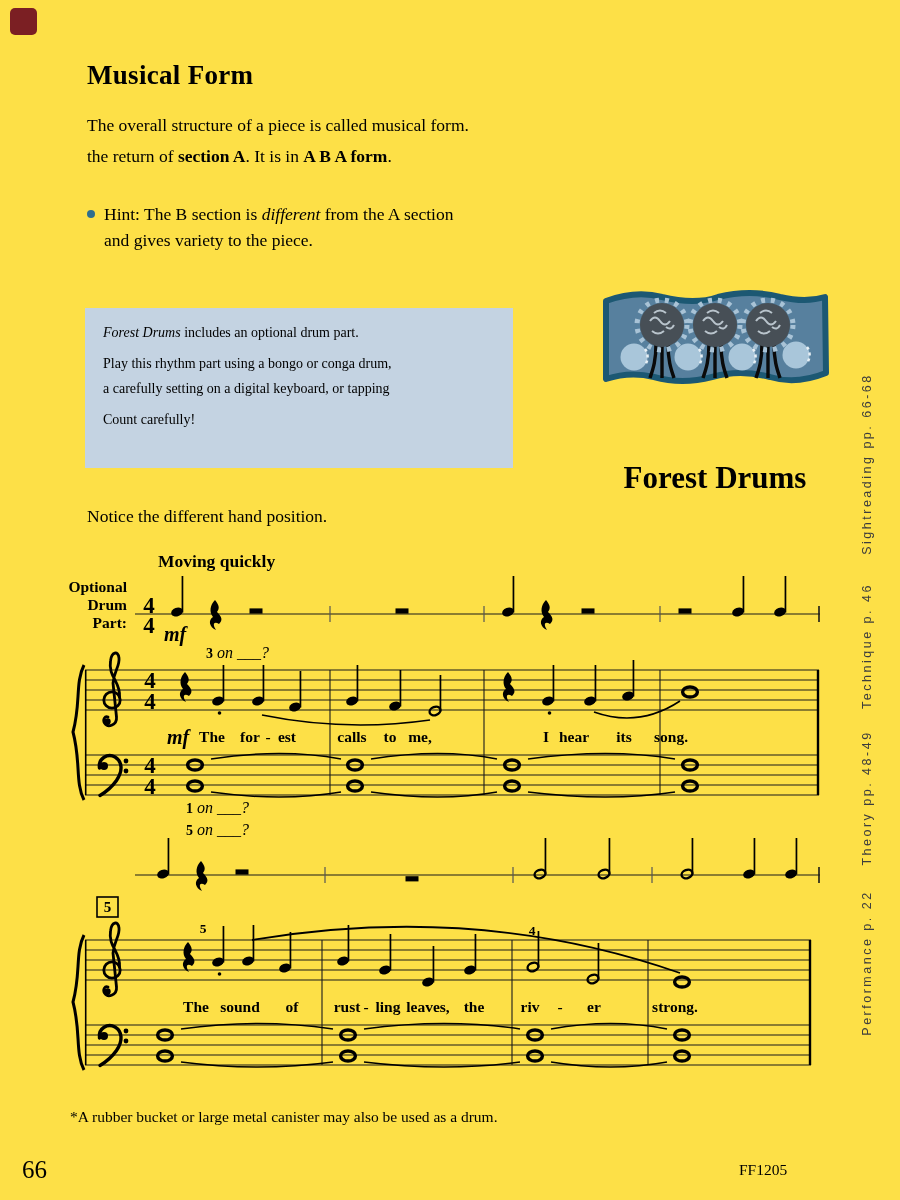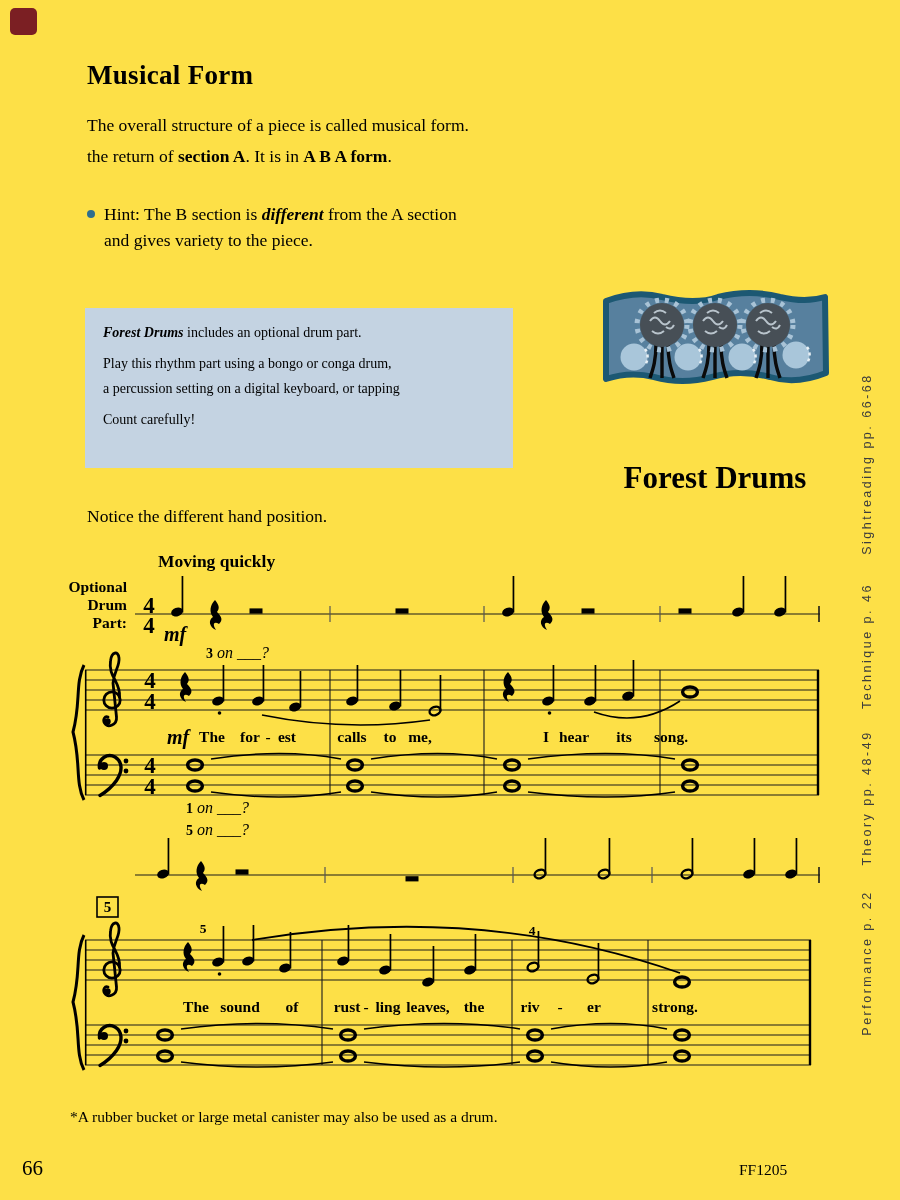--- a/index.html
+++ b/index.html
@@ -10,35 +10,35 @@
   .corner-marker { left:10px; top:8px; width:27px; height:27px; border-radius:5px; background:#7b1f23; }
 
   .heading { left:87px; top:60px; font-size:27px; font-weight:bold; letter-spacing:0.3px; }
   .body-text { font-size:17.5px; line-height:26px; }
   .para1 { left:87px; top:112px; }
   .para2 { left:87px; top:143px; }
   .bullet-wrap { left:87px; top:201px; }
   .bullet-dot { position:absolute; left:0px; top:9px; width:8px; height:8px; border-radius:50%; background:#2e6e8e; }
   .bullet-lines { margin-left:17px; }
   b.run { font-weight:bold; }
-  i.run { font-style:italic;font-weight:bold; }
+  i.run { font-style:italic; }
 
   .info-box { left:85px; top:308px; width:428px; height:160px; background:#c4d3e2; }
   .ib-inner { padding:12px 16px 0 18px; font-size:14px; line-height:25px; }
   .ib-gap { height:6px; }
 
   .illustration { left:600px; top:285px; width:232px; height:110px; }
 
   .piece-title { left:598px; top:460px; width:234px; text-align:center;
                  font-size:31px; font-weight:bold; }
 
   .notice { left:87px; top:506px; font-size:17.5px; }
 
   .footnote { left:70px; top:1108px; font-size:15.5px; }
-  .page-number { left:22px; top:1156px; font-size:21px; }
+  .page-number { left:22px; top:1156px; font-size:25px; }
   .catalog { left:739px; top:1161px; font-size:15.5px; }
 
   .side-label { position:absolute; width:220px; text-align:center;
                 font-family:"Liberation Sans", sans-serif; font-size:12.5px;
                 letter-spacing:2.5px; color:#3d3d3d; transform:rotate(-90deg); }
 
   .notation { left:0; top:0; width:900px; height:1200px; pointer-events:none; }
   svg text { font-family:"Liberation Serif", serif; fill:#000; }
   .ts   { font-size:23px; font-weight:bold; text-anchor:middle; }
   .lyr  { font-size:15.5px; font-weight:bold; text-anchor:middle; }
@@ -71,21 +71,21 @@
       <div><span class="run">Hint: The B section is </span><i class="run">different</i><span class="run"> from the A section</span></div>
       <div>and gives variety to the piece.</div>
     </div>
   </div>
 
   <div class="abs info-box">
     <div class="ib-inner">
       <div><i class="run">Forest Drums</i><span class="run"> includes an optional drum part.</span></div>
       <div class="ib-gap"></div>
       <div>Play this rhythm part using a bongo or conga drum,</div>
-      <div>a percussion setting on a digital keyboard, or tapping</div>
+      <div>a carefully setting on a digital keyboard, or tapping</div>
       <div class="ib-gap"></div>
       <div>Count carefully!</div>
     </div>
   </div>
 
   <div class="abs illustration">
     <svg width="232" height="110" viewBox="0 0 232 110">
       <path d="M6,16 Q36,5 62,12 Q95,20 118,12 Q150,4 180,12 Q206,18 225,12 L226,88 Q196,100 170,92 Q140,84 112,92 Q82,100 54,92 Q30,86 6,94 Z" fill="#57809e" stroke="#1c5873" stroke-width="6" stroke-linejoin="round"></path>
       <g stroke="#0a0a0a" stroke-width="3.4" fill="none">
         <path d="M56,58 C56,76 53,84 50,93"></path>

